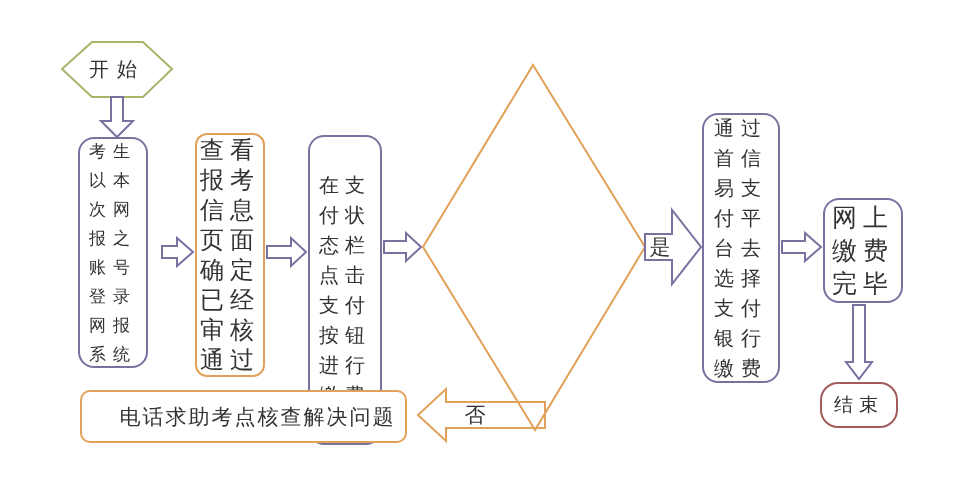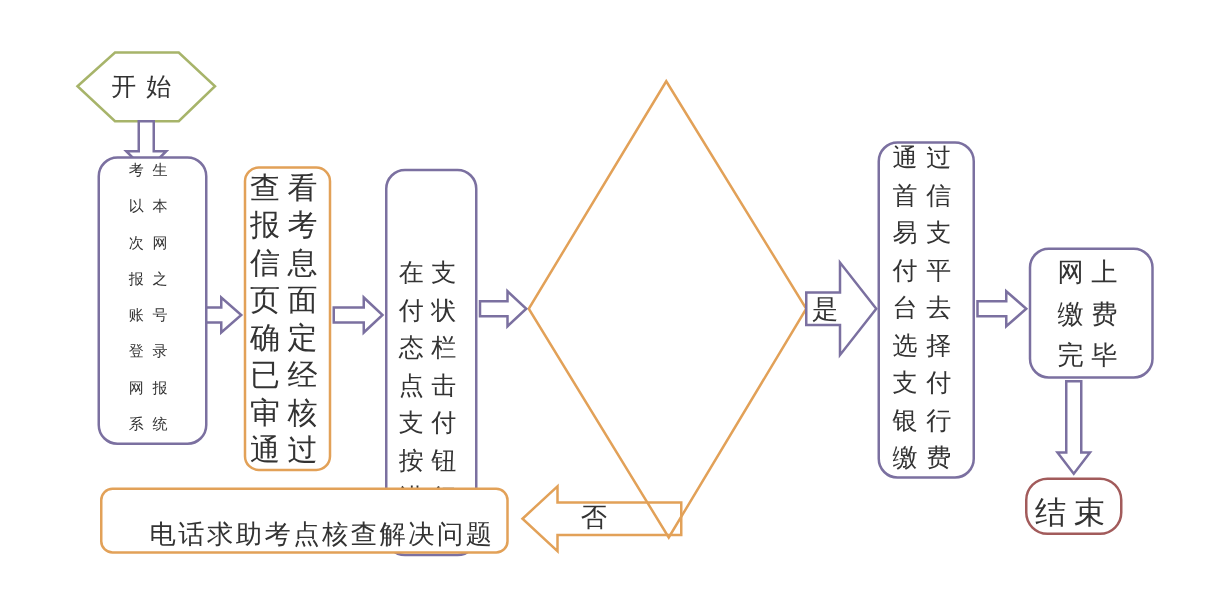--- a/index.html
+++ b/index.html
@@ -32,51 +32,51 @@
     stroke-width: 2;
     fill: none;
   }
   .arrow { stroke-width: 2; stroke-linejoin: miter; }
   .arrow.purple { stroke: var(--purple, #7b70a0); fill: #ffffff; }
   .arrow.orange { stroke: var(--orange, #e2a158); fill: none; }
 
   .node, .float-label {
     position: absolute;
     display: flex;
-    align-items: flex-end;
+    align-items: center;
     justify-content: center;
     text-align: center;
     box-sizing: border-box;
     white-space: pre-line;
     color: var(--text, #333333);
   }
   .box {
     border: 2px solid var(--purple, #7b70a0);
     border-radius: 16px;
     background: #ffffff;
   }
   .box.orange { border-color: var(--orange, #e2a158); border-radius: 12px; }
   .box.red    { border-color: var(--red, #a25b5b); border-radius: 18px; }
 
   #node-start-label { left: 75px;  top: 55px;  width: 84px;  height: 28px;
                       font-size: 20px; letter-spacing: 8px; }
-  #node-step1 { left: 78px;  top: 125px; width: 88px;  height: 231px;
-                font-size: 12px; line-height: 29px; letter-spacing: 7px; }
+  #node-step1 { left: 78px;  top: 137px; width: 70px;  height: 231px;
+                font-size: 17px; line-height: 29px; letter-spacing: 7px; }
   #node-step2 { left: 195px; top: 133px; width: 70px;  height: 244px;
                 font-size: 24px; line-height: 30px; letter-spacing: 6px; }
   #node-step3 { left: 308px; top: 135px; width: 74px;  height: 310px;
                 font-size: 20px; line-height: 30px; letter-spacing: 6px; }
   #node-decision { left: 453px; top: 115px; width: 160px; height: 280px;
                 font-size: 20px; line-height: 30px; letter-spacing: 6px; }
   #node-step4 { left: 702px; top: 113px; width: 78px;  height: 270px;
                 font-size: 20px; line-height: 30px; letter-spacing: 7px; }
-  #node-step5 { left: 823px; top: 198px; width: 100px;  height: 105px;
-                font-size: 21px; line-height: 33px; letter-spacing: 6px; }
+  #node-step5 { left: 823px; top: 198px; width: 80px;  height: 105px;
+                font-size: 25px; line-height: 33px; letter-spacing: 6px; }
   #node-end   { left: 820px; top: 382px; width: 78px;  height: 46px;
-                font-size: 25px; letter-spacing: 6px; }
+                font-size: 19px; letter-spacing: 6px; }
   #node-help  { left: 80px;  top: 390px; width: 327px; height: 53px;
                 font-size: 21px; letter-spacing: 2px; border-radius: 10px; padding-left: 28px; }
   #label-yes  { left: 642px; top: 233px; width: 36px;  height: 28px; font-size: 21px; }
   #label-no   { left: 458px; top: 402px; width: 34px;  height: 26px; font-size: 21px; }
 </style>
 </head>
 <body>
 
 <div id="flowchart-canvas">
 

